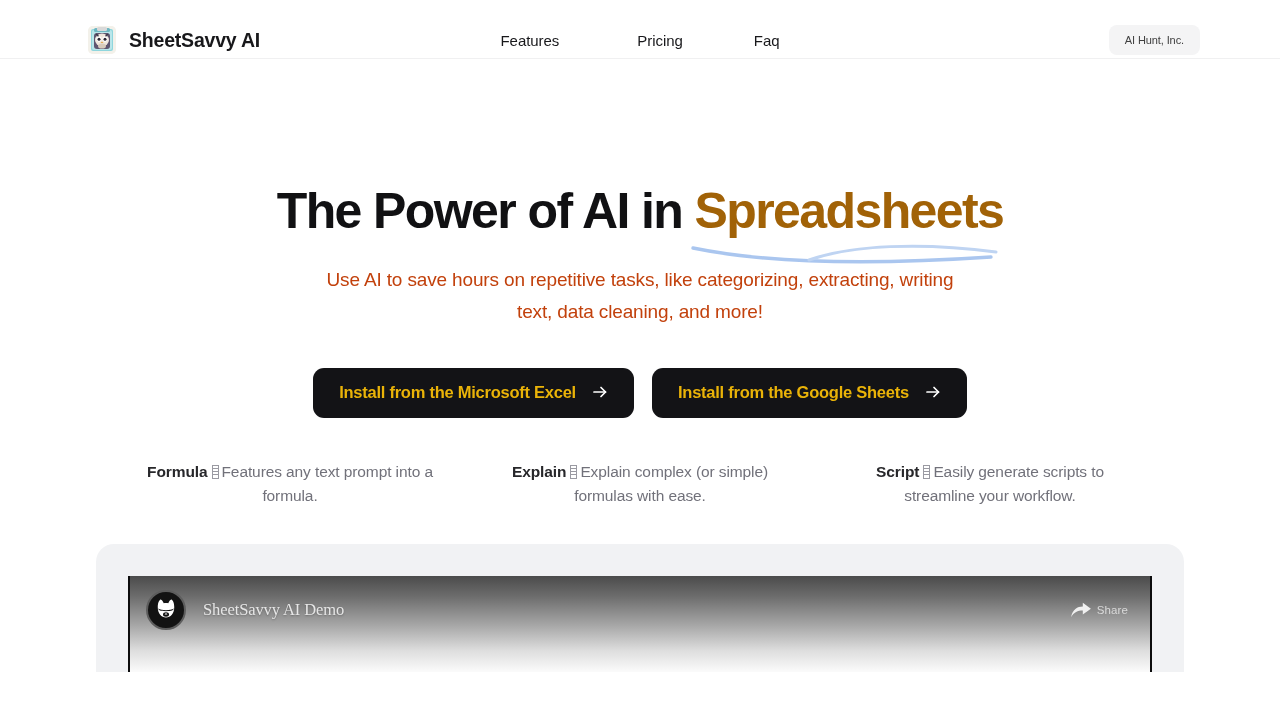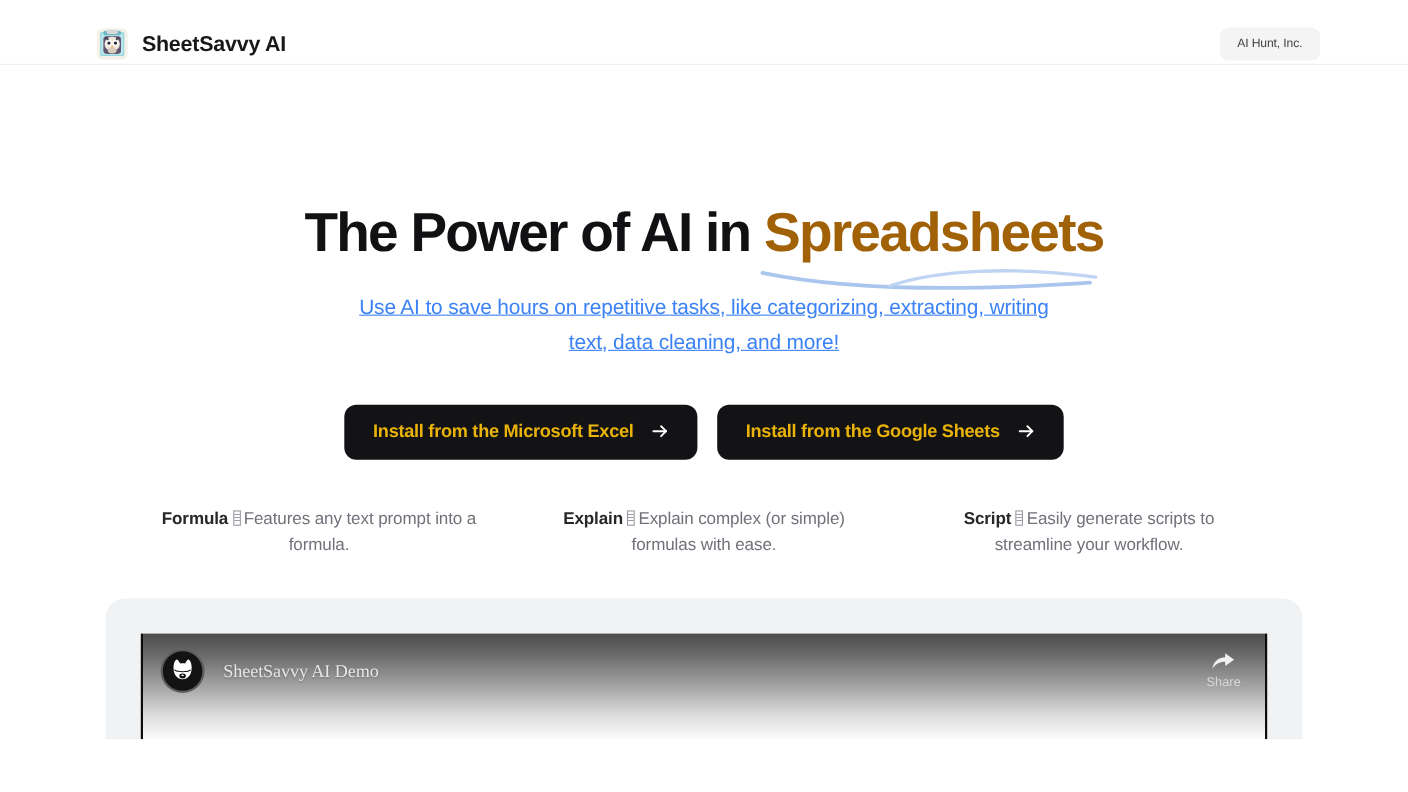--- a/index.html
+++ b/index.html
@@ -144,23 +144,22 @@
     height: 34px;
     overflow: visible;
     pointer-events: none;
   }
 
   .subheadline {
     margin: 26px auto 0;
     width: 660px;
     font-size: 19px;
     line-height: 32px;
-    color: #3b82f6;
+    color: #c2410c;
     letter-spacing: -0.15px;
-    text-decoration: underline;
   }
 
   .cta-row {
     margin-top: 40px;
     display: flex;
     justify-content: center;
     align-items: center;
     gap: 18px;
   }
   .cta-button {
@@ -274,21 +273,20 @@
   .video-title {
     font-size: 16.5px;
     color: #e6e6e6;
     letter-spacing: -0.1px;
     text-shadow: 0 1px 2px rgba(0,0,0,0.25);
     white-space: nowrap;
     font-family: Liberation Serif, serif;
   }
   .video-share {
     display: flex;
-    flex-direction: column;
     align-items: center;
     gap: 5px;
     cursor: pointer;
     padding-right: 6px;
   }
   .video-share-icon {
     display: block;
     width: 22px;
     height: 18px;
     color: #f0f0f0;
@@ -320,20 +318,27 @@
           <circle cx="11" cy="13.2" r="1.5" fill="#2b2633"></circle>
           <circle cx="17" cy="13.2" r="1.5" fill="#2b2633"></circle>
           <path d="M14 15.5 l-1.6 1.6 h3.2 z" fill="#e2a64a"></path>
           <path d="M8 8 l2.5 2.2 M20 8 l-2.5 2.2" stroke="#3f3a4b" stroke-width="1.4" fill="none"></path>
           <ellipse cx="14" cy="20" rx="4" ry="2.6" fill="#d8cbbc"></ellipse>
         </svg>
       </span>
       <span class="brand-name">SheetSavvy AI</span>
     </a>
 
+    <nav class="main-nav">
+      <a class="nav-link" href="#">Features</a>
+      <span class="nav-gap-1"></span>
+      <a class="nav-link" href="#">Pricing</a>
+      <span class="nav-gap-2"></span>
+      <a class="nav-link" href="#">Faq</a>
+    </nav>
 
     <button class="header-cta">AI Hunt, Inc.</button>
   </div>
 </header>
 
 <main class="hero">
 
 
   <h1 class="headline">
     <span>The Power of AI in </span><span class="headline-accent"><span>Spreadsheets</span><span class="swoosh">

